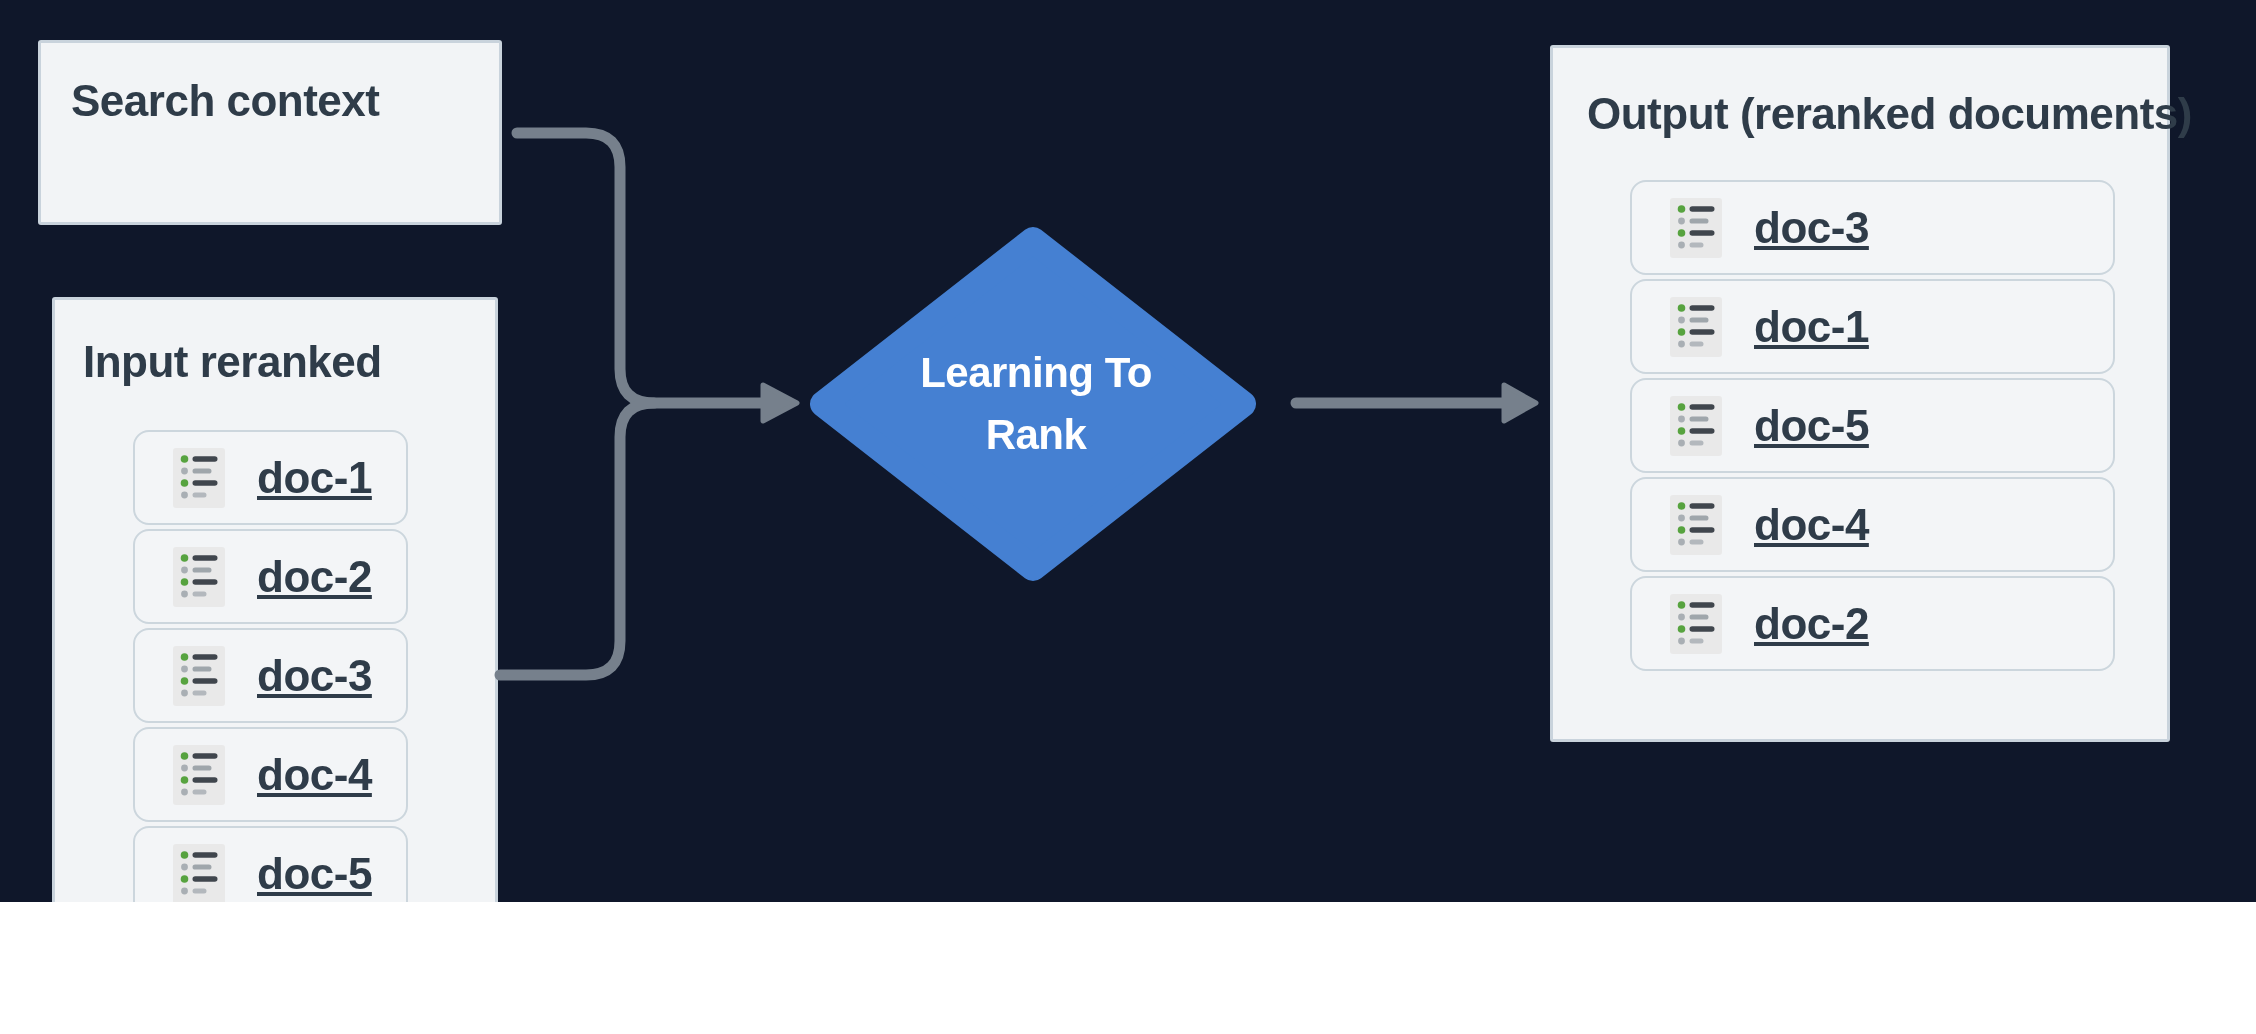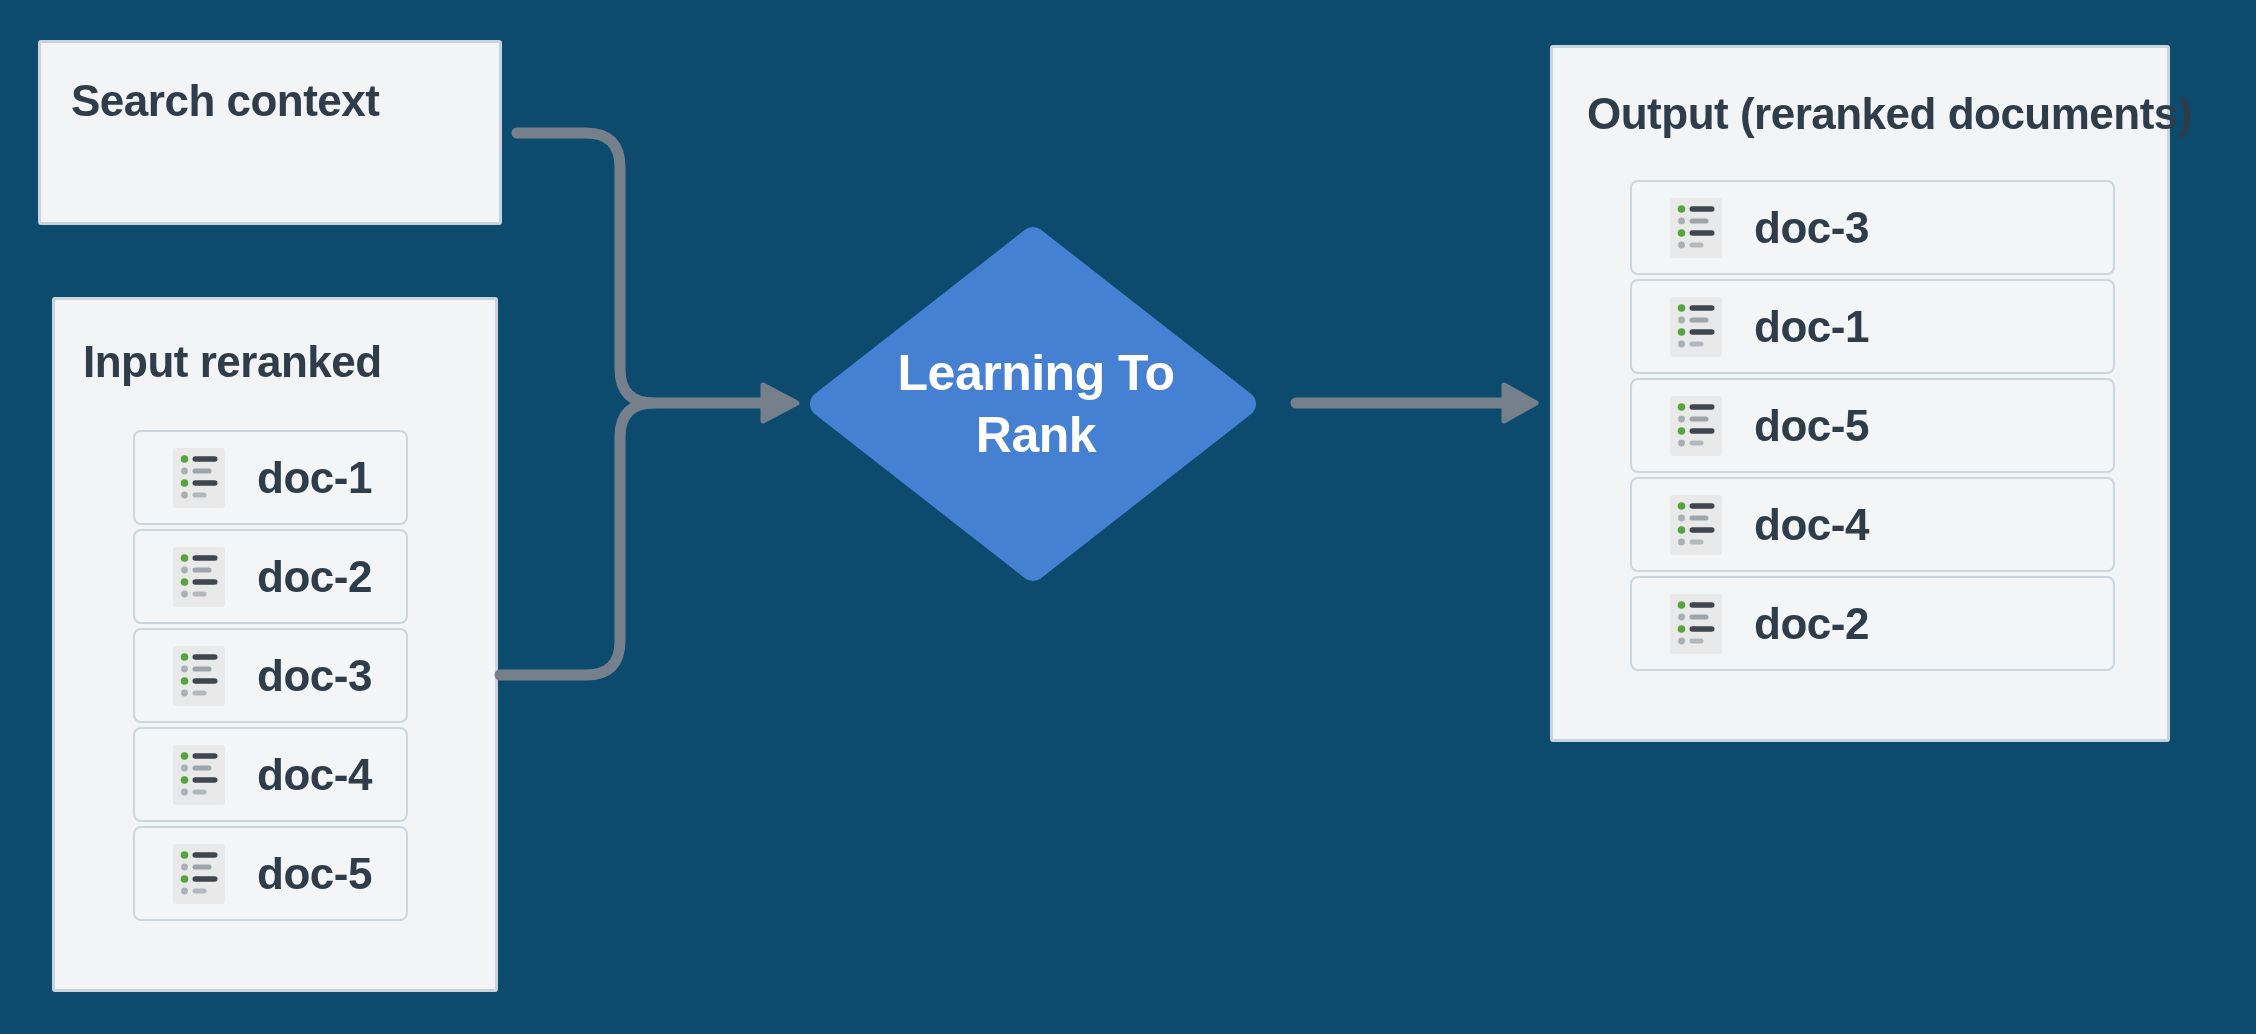--- a/index.html
+++ b/index.html
@@ -5,21 +5,21 @@
   :root{
     --panel-bg:#f2f4f6;
     --panel-border:#c9d3dc;
     --card-border:#ccd6dd;
     --text:#2f3c49;
     --diamond:#4580d2;
     --connector:#76808c;
   }
   html,body{margin:0;padding:0;background:#ffffff;}
   body{font-family:"Liberation Sans","DejaVu Sans",sans-serif;color:var(--text);}
-  .canvas{position:relative;width:2256px;height:1034px;background:#0c4a6e;overflow:hidden;}
+  .canvas{position:relative;width:2256px;height:902px;background:#0f172a;overflow:hidden;}
 
   .panel{
     position:absolute;
     background:var(--panel-bg);
     border:3px solid var(--panel-border);
     border-radius:3px;
     box-sizing:border-box;
   }
   .panel-title{
     font-size:44px;
@@ -46,42 +46,43 @@
   .doc-list{position:absolute;}
   #input-panel .doc-list{top:130px;left:78px;width:275px;}
   #output-panel .doc-list{top:132px;left:77px;width:485px;}
 
   .doc-card{
     box-sizing:border-box;
     height:95px;
     margin-bottom:4px;
     background:#f3f5f7;
     border:2px solid var(--card-border);
-    border-radius:8px;
+    border-radius:16px;
     display:flex;
     align-items:center;
     padding-left:38px;
+    text-decoration:underline;
   }
   .doc-card:last-child{margin-bottom:0;}
   .doc-icon{width:52px;height:60px;flex:0 0 auto;}
   .doc-label{
     font-size:44px;
     font-weight:700;
     letter-spacing:-0.5px;
     margin-left:32px;
     color:var(--text);
     white-space:nowrap;
   }
 
   #diamond-svg{position:absolute;left:787px;top:212px;}
   #diamond-label{
     position:absolute;
     left:876px;top:342px;width:320px;height:124px;
     display:flex;flex-direction:column;justify-content:flex-start;align-items:center;
-    color:#ffffff;font-size:50px;font-weight:700;line-height:62px;
+    color:#ffffff;font-size:42px;font-weight:700;line-height:62px;
     letter-spacing:-0.5px;text-align:center;
   }
   #connector-svg{position:absolute;left:0;top:0;pointer-events:none;}
 </style>
 </head>
 <body>
 
 <div class="canvas">
 
   <div class="panel" id="search-panel">

